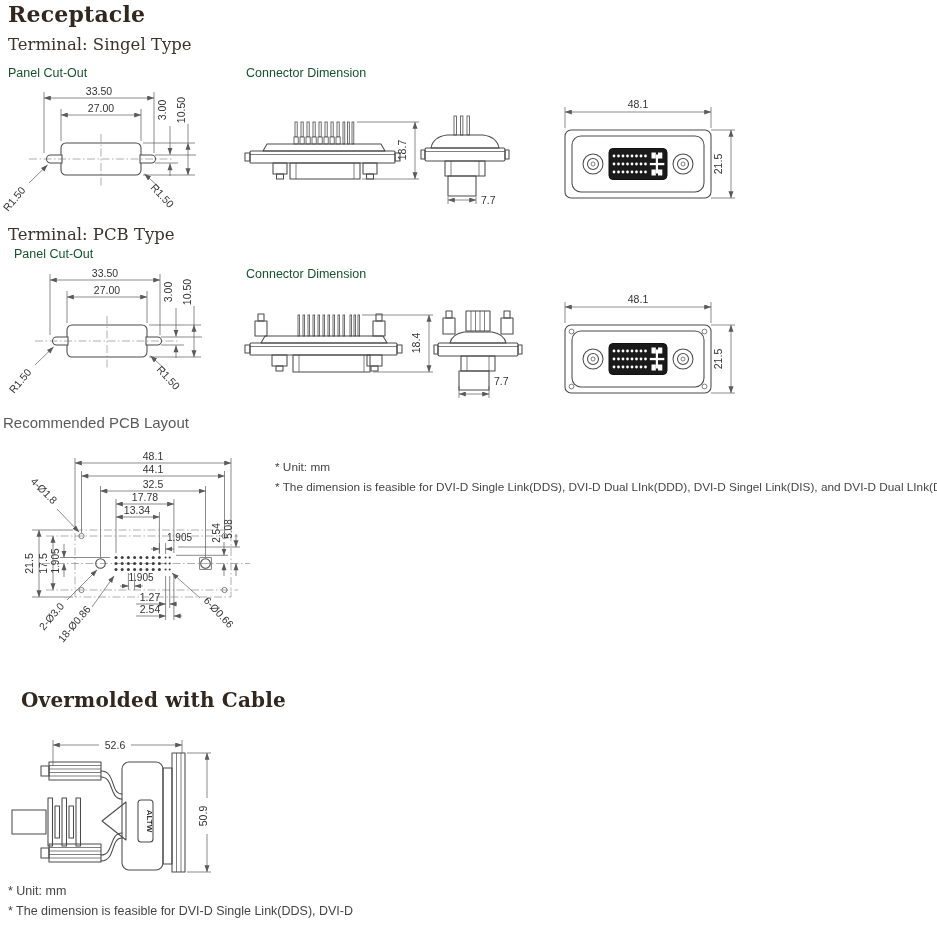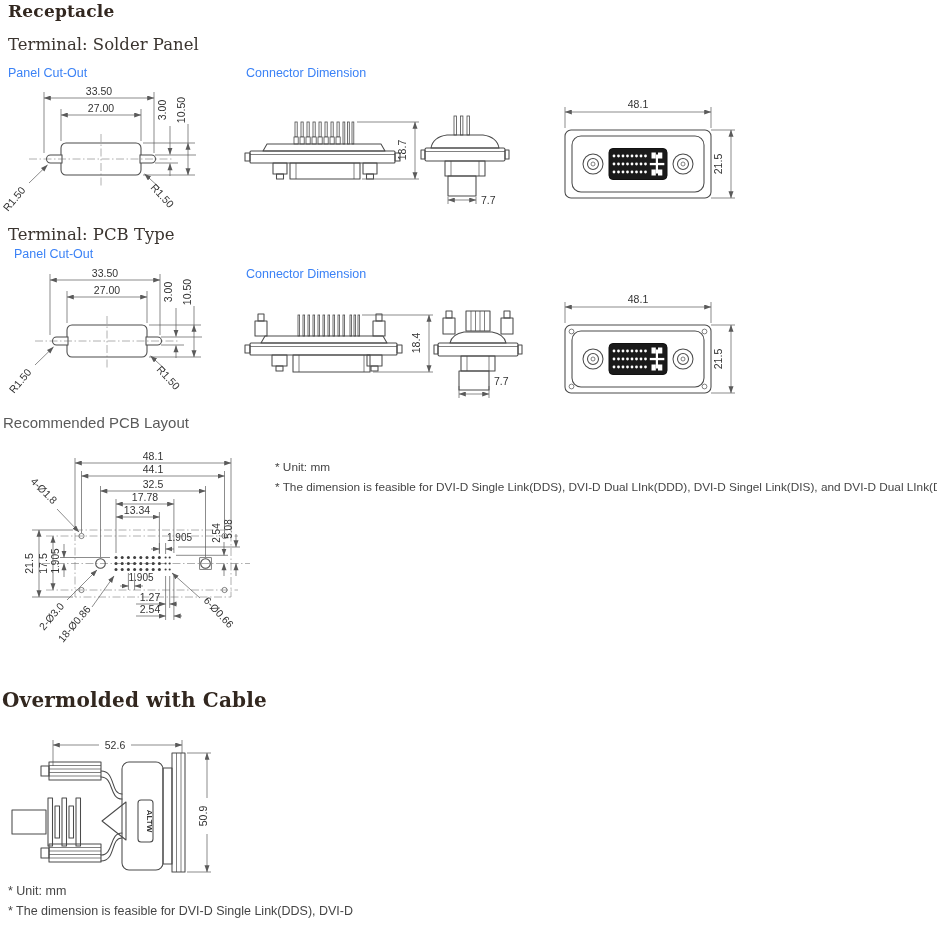--- a/index.html
+++ b/index.html
@@ -1,42 +1,42 @@
 <!DOCTYPE html>
 <html><head>
 <meta charset="utf-8">
 <style>
 *{margin:0;padding:0;box-sizing:border-box}
 body{background:#fff;font-family:"Liberation Sans",sans-serif}
 #page{position:relative;width:937px;height:946px;background:#fff;overflow:hidden}
 .abs{position:absolute}
-.h1{font-family:"DejaVu Serif",serif;font-weight:700;font-size:17px;color:#32271f;letter-spacing:.2px}
+.h1{font-family:"DejaVu Serif",serif;font-weight:700;font-size:22px;color:#32271f;letter-spacing:.2px}
 .h2{font-family:"DejaVu Serif",serif;font-size:16.5px;color:#3a342f}
-.lbl{font-size:12.5px;color:#3b82f6}
+.lbl{font-size:12.5px;color:#14532d}
 .lbl2{font-size:15px;color:#5a5a5a}
 .note{font-size:11.8px;color:#454545;white-space:nowrap}
 svg{overflow:visible;display:block}
 .obj{fill:none;stroke:#4b4b4b;stroke-width:1.05;stroke-linejoin:round;stroke-linecap:round}
 .obj2{fill:none;stroke:#4b4b4b;stroke-width:.7}
 .fw{fill:#fff;stroke:#4b4b4b;stroke-width:1.05}
 .dim{fill:none;stroke:#5a5a5a;stroke-width:.7}
 .cl{fill:none;stroke:#6f6f6f;stroke-width:.55;stroke-dasharray:8 2.5 1.5 2.5}
 .dsh{fill:none;stroke:#6f6f6f;stroke-width:.55;stroke-dasharray:8 2.5 1.5 2.5}
 text.dm{font-family:"Liberation Sans",sans-serif;font-size:10.5px;fill:#333}
 text.dm2{font-family:"Liberation Sans",sans-serif;font-size:10px;fill:#333}
 .pin{fill:#fff;stroke:#4b4b4b;stroke-width:.8}
 .dot{fill:#3f3f3f;stroke:none}
 </style>
 </head>
 <body>
 
 <div id="page">
 
   <div class="abs h1" style="left:8px;top:1px">Receptacle</div>
-  <div class="abs h2" style="left:8px;top:35px">Terminal: Solder Panel</div>
+  <div class="abs h2" style="left:8px;top:35px">Terminal: Singel Type</div>
   <div class="abs lbl" style="left:8px;top:66px">Panel Cut-Out</div>
   <div class="abs lbl" style="left:246px;top:66px">Connector Dimension</div>
 
   <svg class="abs" style="left:2px;top:84px" width="225" height="136" viewBox="0 0 225 136">
     <defs>
       <marker id="e1" markerWidth="8" markerHeight="6" refX="6.8" refY="2.5" orient="auto" markerUnits="userSpaceOnUse">
           <path d="M0,0L7,2.5L0,5Z" fill="#5a5a5a"></path>
         </marker>
       <marker id="s1" markerWidth="8" markerHeight="6" refX="0.2" refY="2.5" orient="auto" markerUnits="userSpaceOnUse">
           <path d="M7,0L0,2.5L7,5Z" fill="#5a5a5a"></path>
@@ -563,21 +563,21 @@
     <text class="dm" x="144" y="183" text-anchor="middle">2.54</text>
     <text class="dm" transform="translate(24,52) rotate(45)">4-Ø1.8</text>
     <text class="dm" transform="translate(38,201) rotate(-50)">2-Ø3.0</text>
     <text class="dm" transform="translate(57,213) rotate(-50)">18-Ø0.86</text>
     <text class="dm" transform="translate(197,171) rotate(47)">6-Ø0.66</text>
   </svg>
 
   <div class="abs note" style="left:275px;top:460px">* Unit: mm</div>
   <div class="abs note" style="left:275px;top:480px">* The dimension is feasible for DVI-D Single Link(DDS), DVI-D Dual LInk(DDD), DVI-D Singel Link(DIS), and DVI-D Dual LInk(DID)</div>
 
-  <div class="abs h1" style="left:2px;top:688px;font-size:20px">Overmolded with Cable</div>
+  <div class="abs h1" style="left:21px;top:688px;font-size:20px">Overmolded with Cable</div>
 
   <svg class="abs" style="left:10px;top:736px" width="215" height="152" viewBox="0 0 215 152">
     <defs>
       <marker id="e10" markerWidth="8" markerHeight="6" refX="6.8" refY="2.5" orient="auto" markerUnits="userSpaceOnUse">
           <path d="M0,0L7,2.5L0,5Z" fill="#5a5a5a"></path>
         </marker>
       <marker id="s10" markerWidth="8" markerHeight="6" refX="0.2" refY="2.5" orient="auto" markerUnits="userSpaceOnUse">
           <path d="M7,0L0,2.5L7,5Z" fill="#5a5a5a"></path>
         </marker>
     </defs>

